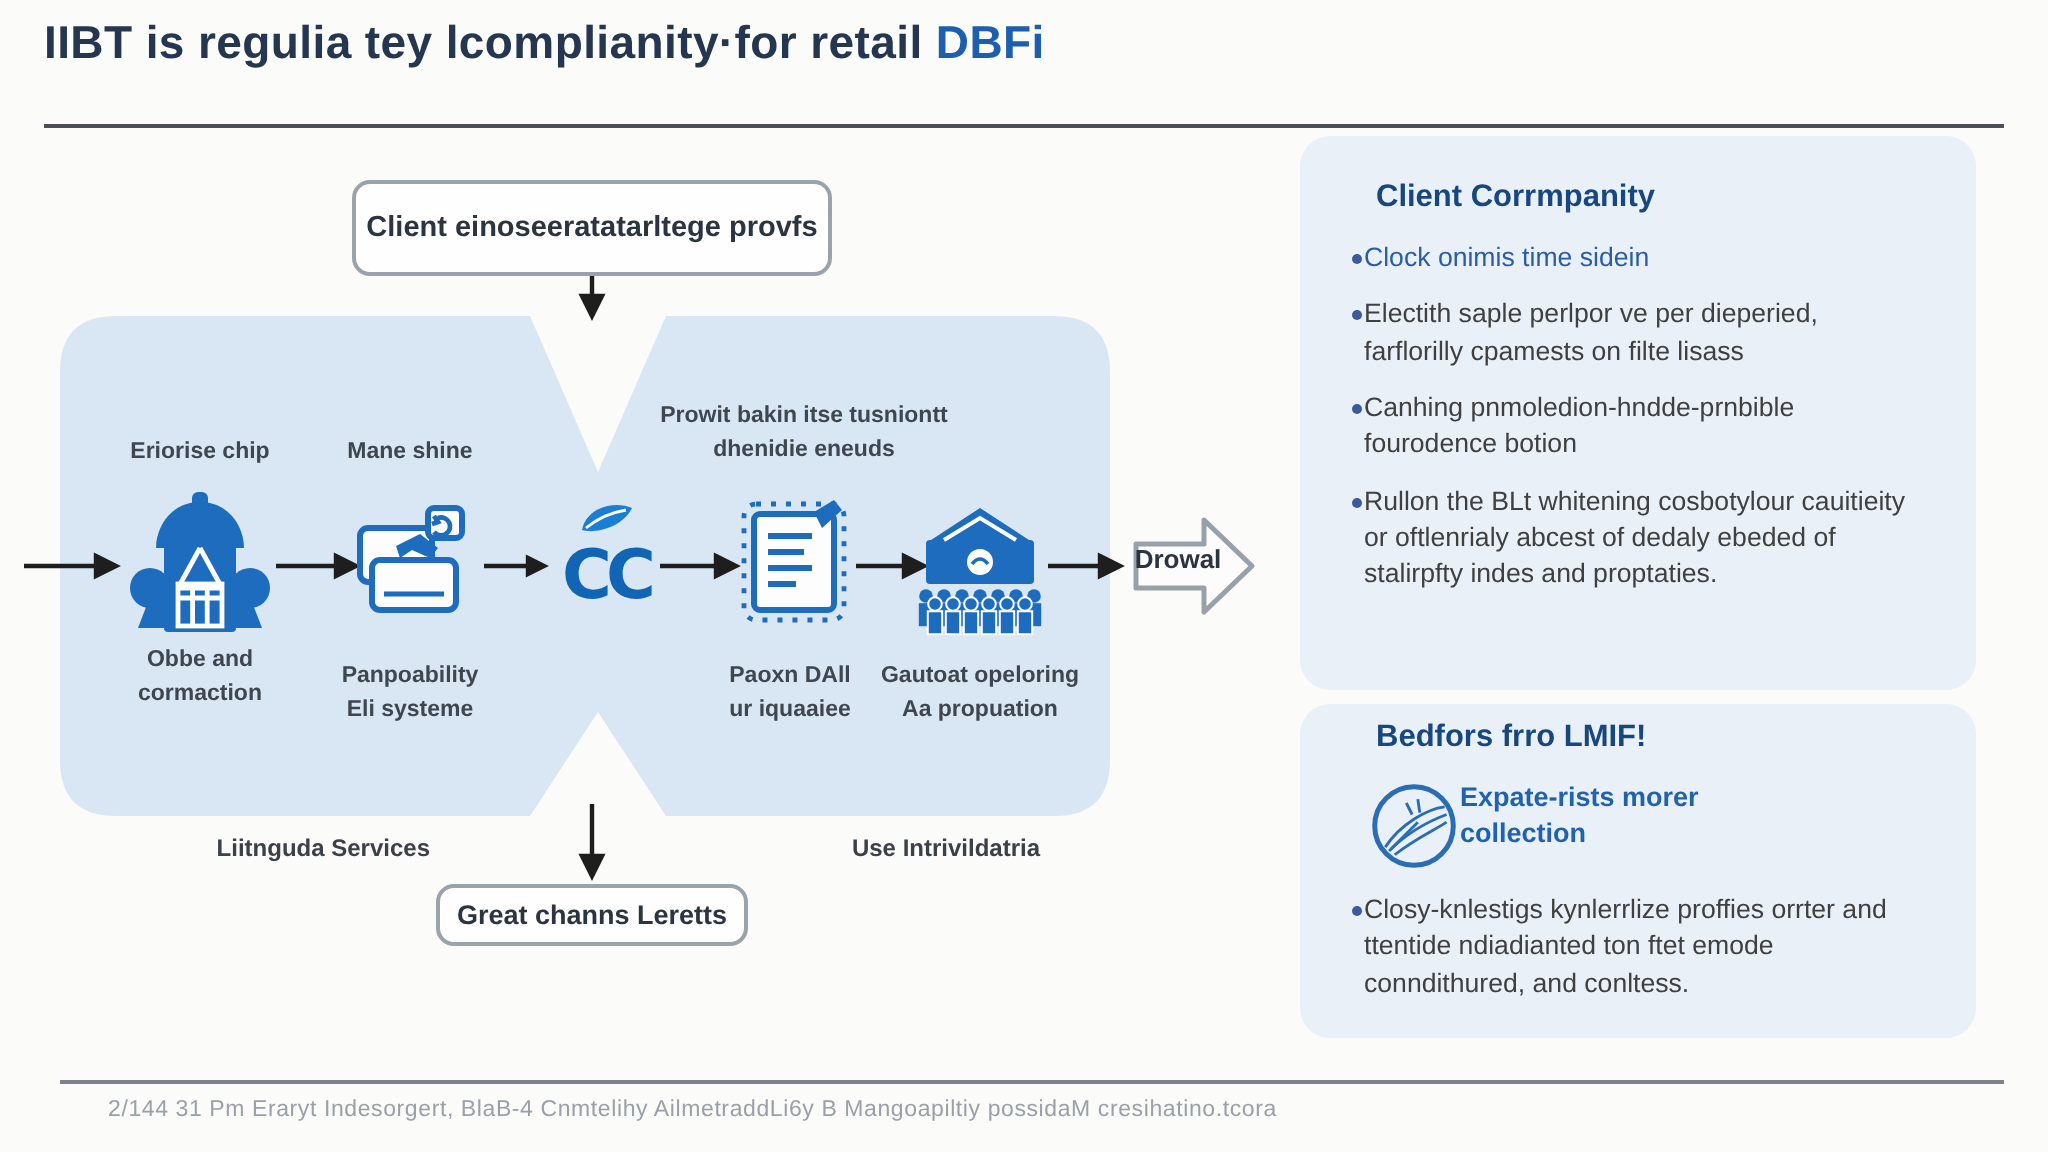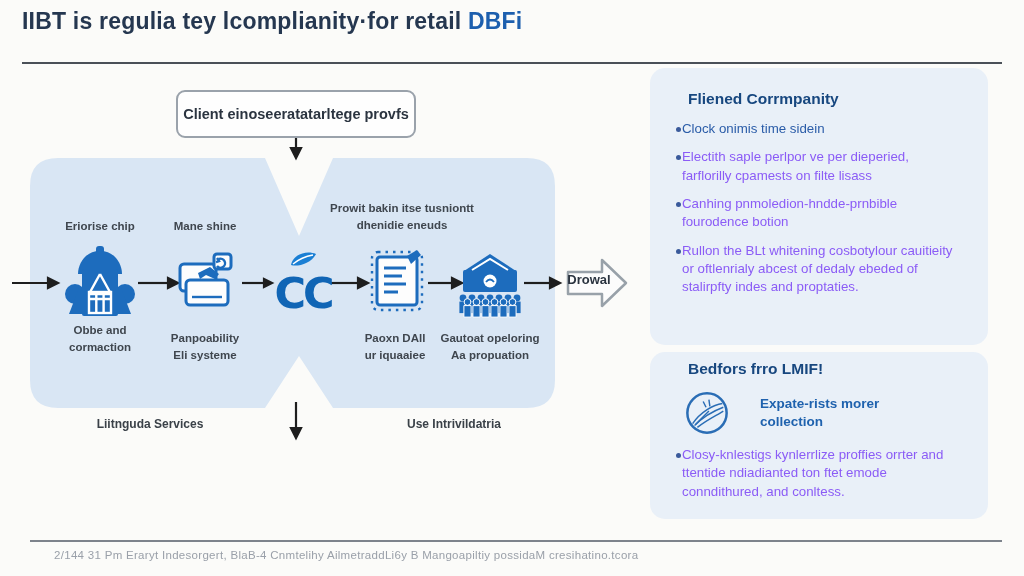--- a/index.html
+++ b/index.html
@@ -18,41 +18,41 @@
   .flow-svg{position:absolute;left:0;top:0;width:1024px;height:576px;}
   
   .pill-box{position:absolute;background:#fefefe;border:2.5px solid #9aa2ab;border-radius:9px;
     display:flex;align-items:center;justify-content:center;
     font-weight:700;color:#2b3440;box-sizing:border-box;}
   .top-box{left:176px;top:90px;width:240px;height:48px;font-size:14.5px;}
   .bottom-box{left:218px;top:442px;width:156px;height:31px;font-size:13.5px;}
   
   .flow-label{position:absolute;text-align:center;font-size:11.5px;font-weight:600;
     color:#3f464e;line-height:1.45;white-space:pre-line;}
-  .footnote{position:absolute;text-align:center;font-size:12px;font-weight:700;color:#3a4148;}
+  .footnote{position:absolute;text-align:right;font-size:12px;font-weight:700;color:#3a4148;}
   
   .icon-abs{position:absolute;}
   .cc-logo{position:absolute;left:272px;top:254px;width:62px;height:56px;}
   .cc-text{position:absolute;left:0;top:14px;width:62px;text-align:center;
-    font-size:43px;font-weight:800;color:#1065b5;letter-spacing:-3px;
+    font-size:34px;font-weight:800;color:#1065b5;letter-spacing:-3px;
     font-family:"DejaVu Sans",sans-serif;}
   .cc-leaf{position:absolute;left:17px;top:-4px;}
   .drowal-text{position:absolute;left:567px;top:272px;width:44px;text-align:center;
     font-size:13px;font-weight:700;color:#2b3440;}
   
   .panel{position:absolute;left:650px;width:338px;background:#e9f0f8;border-radius:15px;
     box-sizing:border-box;padding:22px 26px 14px 26px;}
   .panel-1{top:68px;height:277px;}
   .panel-2{top:352px;height:167px;padding-top:8px;}
   .panel h3{margin:0 0 12px 12px;font-size:15.5px;font-weight:800;color:#17477f;}
   .bullet{display:flex;gap:1px;margin:0 0 10px 0;}
   .bullet .dot{flex:0 0 auto;width:5px;height:5px;border-radius:50%;background:#3a5a9b;margin-top:7px;}
-  .bullet .bullet-text{font-size:13.3px;line-height:1.38;color:#8b5cf6;}
+  .bullet .bullet-text{font-size:13.3px;line-height:1.38;color:#404040;}
   .panel-1 .bullet:first-of-type .bullet-text{color:#2a5ca8;}
-  .feature-row{display:flex;align-items:center;gap:30px;margin:2px 0 10px 8px;}
+  .feature-row{display:flex;gap:0;margin:2px 0 10px 8px;}
   .feature-text{font-size:13.5px;font-weight:800;color:#1f62ae;line-height:1.3;width:170px;}
   
   .footer-divider{position:absolute;left:30px;top:540px;width:972px;height:2px;background:#7d838c;}
   .footer-text{position:absolute;left:54px;top:549px;font-size:11.5px;color:#9aa0a9;letter-spacing:.3px;}
 </style>
 </head>
 <body>
 
 <div class="slide">
 
@@ -98,20 +98,23 @@
           <line x1="296" y1="402" x2="296" y2="428"></line>
           <polygon points="291,428 301,428 296,438"></polygon>
         </g>
     </g>
 
     <path d="M 568 272 H 602 V 260 L 626 283 L 602 306 V 294 H 568 Z" fill="#fcfcfc" stroke="#98a1a9" stroke-width="2.5" stroke-linejoin="round"></path>
   </svg>
 
   <div class="pill-box top-box">
     <span>Client einoseeratatarltege provfs</span>
+  </div>
+  <div class="pill-box bottom-box">
+    <span>Great channs Leretts</span>
   </div>
 
   <div class="flow-label" style="left:40px;top:218px;width:120px;">Eriorise chip</div>
   <div class="flow-label" style="left:145px;top:218px;width:120px;">Mane shine</div>
   <div class="flow-label" style="left:40px;top:322px;width:120px;">Obbe and
 cormaction</div>
   <div class="flow-label" style="left:318px;top:200px;width:168px;">Prowit bakin itse tusniontt
 dhenidie eneuds</div>
   <div class="flow-label" style="left:145px;top:330px;width:120px;">Panpoability
 Eli systeme</div>
@@ -200,21 +203,21 @@
         <use href="#person" x="35.5" y="56"></use>
       <use href="#person" x="44.5" y="56"></use>
         <use href="#person" x="53.5" y="56"></use>
         <use href="#person" x="62.5" y="56"></use>
     </g>
   </svg>
 
   <div class="drowal-text">Drowal</div>
 
   <div class="panel panel-1">
-    <h3>Fliened Corrmpanity</h3>
+    <h3>Client Corrmpanity</h3>
     <div class="bullet">
       <span class="dot"></span>
       <span class="bullet-text">Clock onimis time sidein</span>
     </div>
     <div class="bullet">
       <span class="dot"></span>
       <span class="bullet-text">Electith saple perlpor ve per dieperied, farflorilly cpamests on filte lisass</span>
     </div>
     <div class="bullet">
       <span class="dot"></span>

